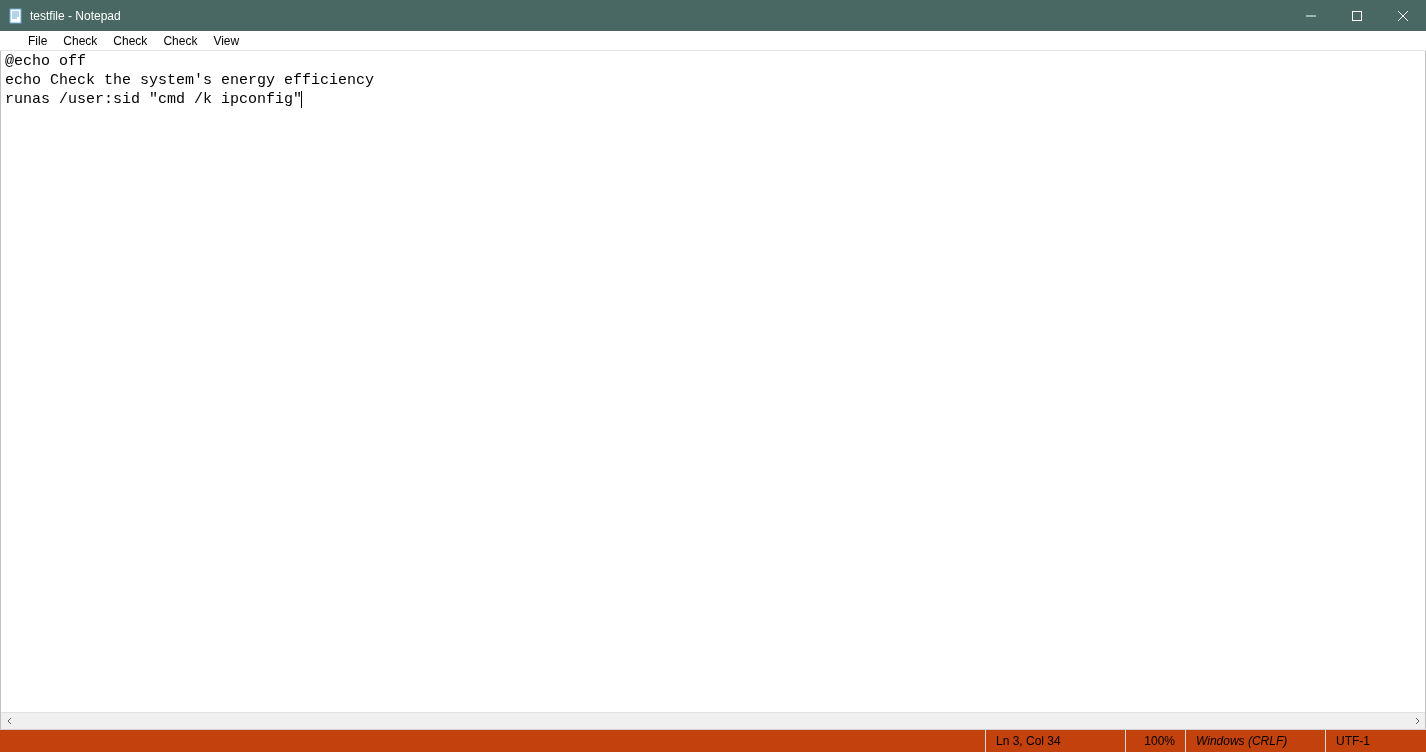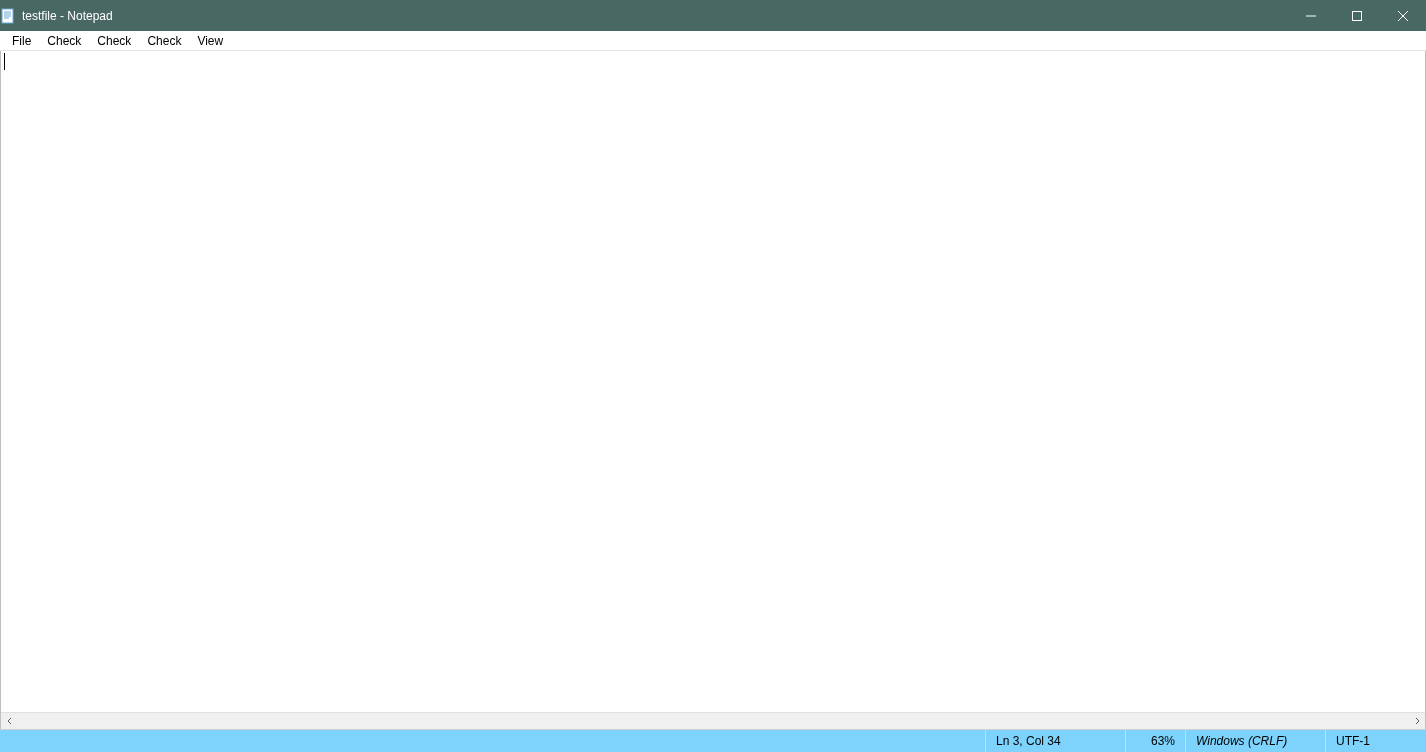--- a/index.html
+++ b/index.html
@@ -16,20 +16,21 @@
       display: flex;
       flex-direction: column;
       overflow: hidden;
     }
     .titlebar {
       height: 31px;
       background: #4a6863;
       display: flex;
       align-items: center;
       color: #fff;
+      padding-left: 8px;
       flex-shrink: 0;
     }
     .titlebar-icon {
       width: 16px;
       height: 16px;
       margin-right: 6px;
       display: flex;
       align-items: center;
       justify-content: center;
     }
@@ -52,21 +53,21 @@
     .titlebar-btn svg {
       width: 10px;
       height: 10px;
     }
     .menubar {
       height: 20px;
       background: #fff;
       border-bottom: 1px solid #e5e5e5;
       display: flex;
       align-items: center;
-      padding-left: 4px;
+      padding-left: 20px;
       flex-shrink: 0;
     }
     .menu-item {
       padding: 2px 8px;
       font-size: 12px;
       color: #000;
       cursor: default;
     }
     .editor-wrap {
       flex: 1;
@@ -111,21 +112,21 @@
       justify-content: center;
       color: #606060;
     }
     .hscroll-track {
       flex: 1;
       height: 100%;
       position: relative;
     }
     .statusbar {
       height: 23px;
-      background: #7dd3fc;
+      background: #c2410c;
       border-top: 1px solid #d0d0d0;
       display: flex;
       align-items: stretch;
       font-size: 12px;
       color: #000;
       flex-shrink: 0;
     }
     .status-spacer {
       flex: 1;
       border-right: 1px solid #d8d8d8;
@@ -177,35 +178,37 @@
 
 <div class="menubar">
   <div class="menu-item">File</div>
   <div class="menu-item">Check</div>
   <div class="menu-item">Check</div>
   <div class="menu-item">Check</div>
   <div class="menu-item">View</div>
 </div>
 
 <div class="editor-wrap">
-  <div class="editor"><span class="caret"></span></div>
+  <div class="editor"><span>@echo off
+echo Check the system's energy efficiency
+runas /user:sid "cmd /k ipconfig"</span><span class="caret"></span></div>
   <div class="hscrollbar">
     <div class="hscroll-arrow">
       <svg width="8" height="8" viewBox="0 0 8 8">
           <path d="M5 1 L2 4 L5 7" fill="none" stroke="#606060" stroke-width="1"></path>
         </svg>
     </div>
     <div class="hscroll-track"></div>
     <div class="hscroll-arrow">
       <svg width="8" height="8" viewBox="0 0 8 8">
           <path d="M3 1 L6 4 L3 7" fill="none" stroke="#606060" stroke-width="1"></path>
         </svg>
     </div>
   </div>
 </div>
 
 <div class="statusbar">
   <div class="status-spacer"></div>
   <div class="status-cell pos">Ln 3, Col 34</div>
-  <div class="status-cell zoom">63%</div>
+  <div class="status-cell zoom">100%</div>
   <div class="status-cell eol">Windows (CRLF)</div>
   <div class="status-cell enc">UTF-1</div>
 </div>
 
 </body></html>

